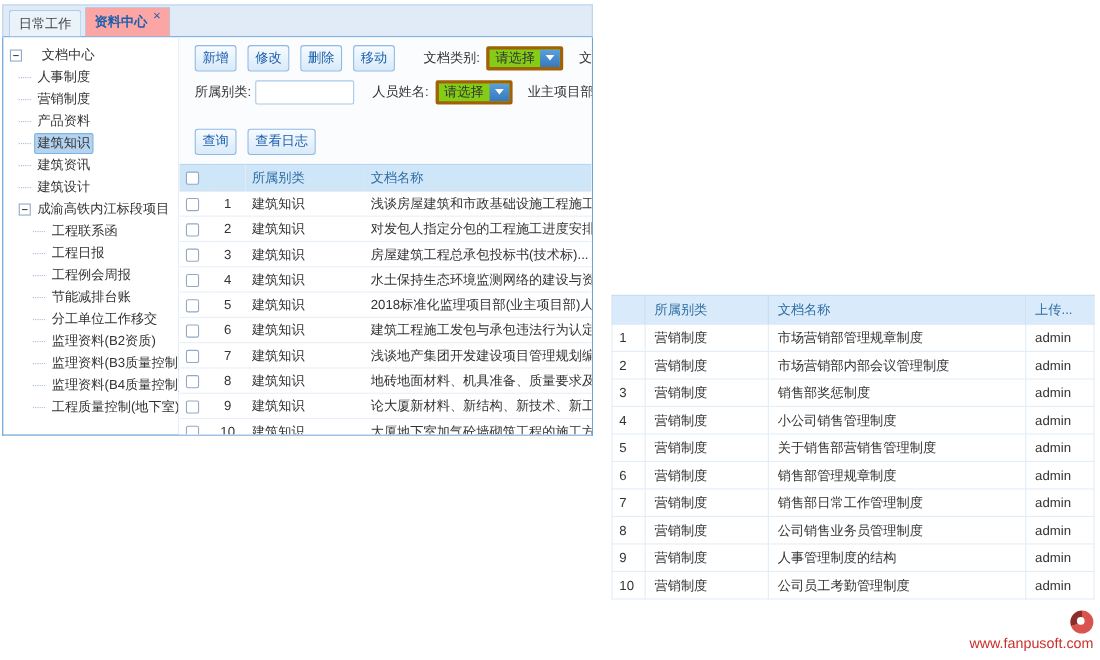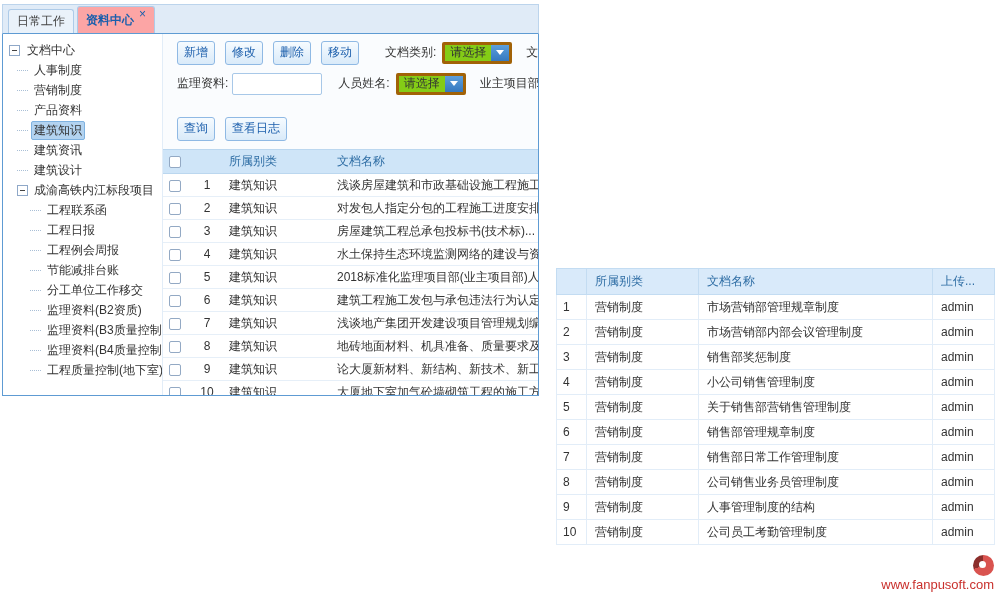--- a/index.html
+++ b/index.html
@@ -67,21 +67,21 @@
   .sidebar {
     width: 160px;
     flex: none;
     padding-top: 6px;
     overflow: hidden;
     font-size: 12px;
     color: #333;
     border-right: 1px solid #E2EDF8;
     white-space: nowrap;
   }
-  .tree-root { display: flex; align-items: center; gap: 4px; padding-left: 6px; height: 20px; cursor: pointer; text-align: right; }
+  .tree-root { display: flex; align-items: center; gap: 15px; padding-left: 6px; height: 20px; cursor: pointer; text-align: right; }
   .expander {
     width: 11px; height: 11px;
     border: 1px solid #8FA8C8;
     background: #fff;
     position: relative;
     display: inline-block;
     flex: none;
   }
   .expander::before {
     content: ""; position: absolute;
@@ -330,21 +330,21 @@
         <button class="btn">移动</button>
         <span class="lbl gap1">文档类别:</span>
         <span class="select">
           <span class="select-text">请选择</span>
           <span class="select-arrow"></span>
         </span>
         <span class="lbl gap2">文档名称:</span>
       </div>
 
       <div class="trow row2">
-        <span class="lbl">监理资料:</span>
+        <span class="lbl">所属别类:</span>
         <input class="textbox" type="text" value="" style="">
         <span class="lbl gap1">人员姓名:</span>
         <span class="select">
           <span class="select-text">请选择</span>
           <span class="select-arrow"></span>
         </span>
         <span class="lbl gap2">业主项目部</span>
       </div>
 
       <div class="trow row3">

